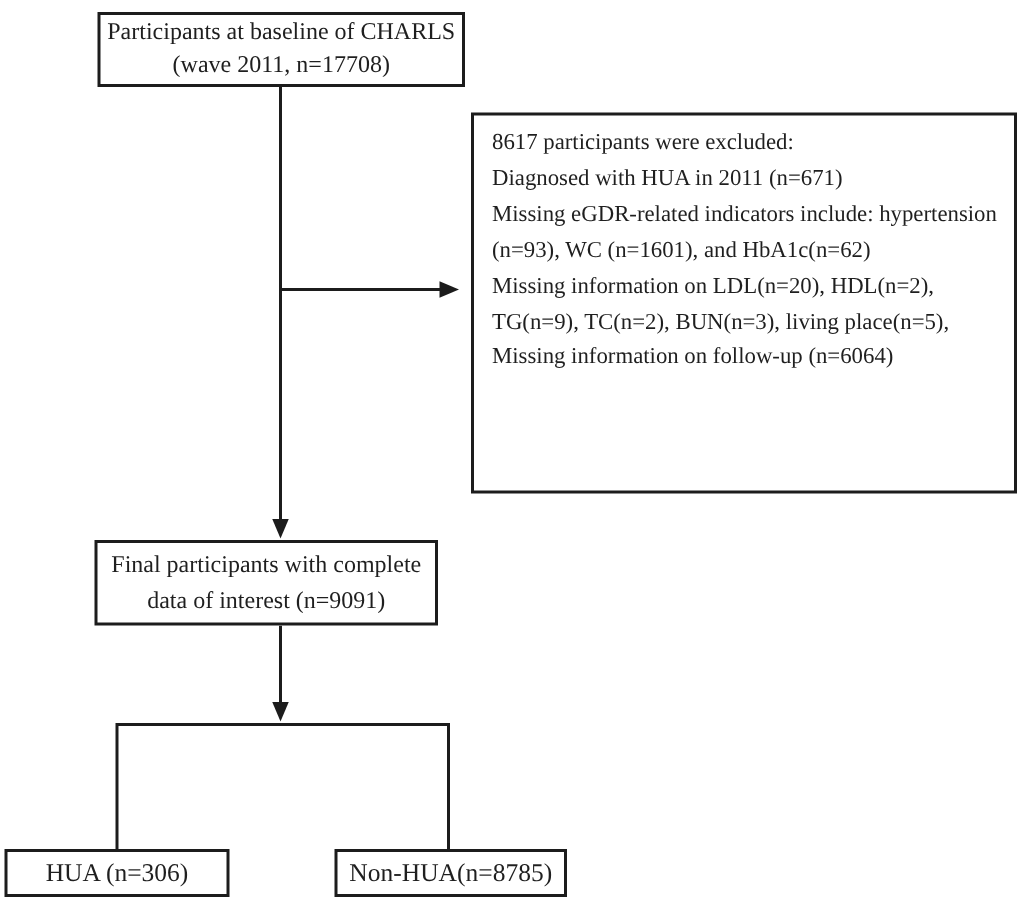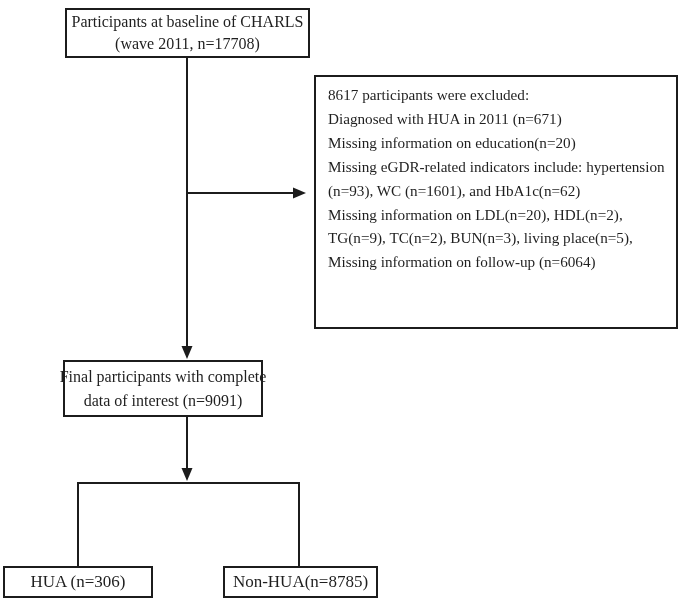--- a/index.html
+++ b/index.html
@@ -43,21 +43,21 @@
     align-items: center;
     justify-content: center;
     text-align: center;
   }
   .baseline-box {
     left: 65px; top: 8px; width: 245px; height: 50px;
     font-size: 16px; line-height: 22px;
     white-space: nowrap;
   }
   .final-box {
-    left: 63px; top: 360px; width: 200px; height: 57px;
+    left: 63px; top: 360px; width: 229px; height: 57px;
     font-size: 16px; line-height: 24px;
     white-space: nowrap;
   }
   .excluded-box {
     left: 314px; top: 75px; width: 364px; height: 254px;
     border-width: 2px;
     padding: 6px 6px 0 12px;
     font-size: 15.2px;
     line-height: 23.9px;
     white-space: nowrap;
@@ -96,21 +96,20 @@
   </svg>
 
   <div class="box center baseline-box">
     <div>Participants at baseline of CHARLS</div>
     <div>(wave 2011, n=17708)</div>
   </div>
 
   <div class="box excluded-box">
     <div>8617 participants were excluded:</div>
     <div>Diagnosed with HUA in 2011 (n=671)</div>
-    <div>Missing information on education(n=20)</div>
     <div>Missing eGDR-related indicators include: hypertension</div>
     <div>(n=93), WC (n=1601), and HbA1c(n=62)</div>
     <div>Missing information on LDL(n=20), HDL(n=2),</div>
     <div>TG(n=9), TC(n=2), BUN(n=3), living place(n=5),</div>
     <div>Missing information on follow-up (n=6064)</div>
   </div>
 
   <div class="box center final-box">
     <div>Final participants with complete</div>
     <div>data of interest (n=9091)</div>

